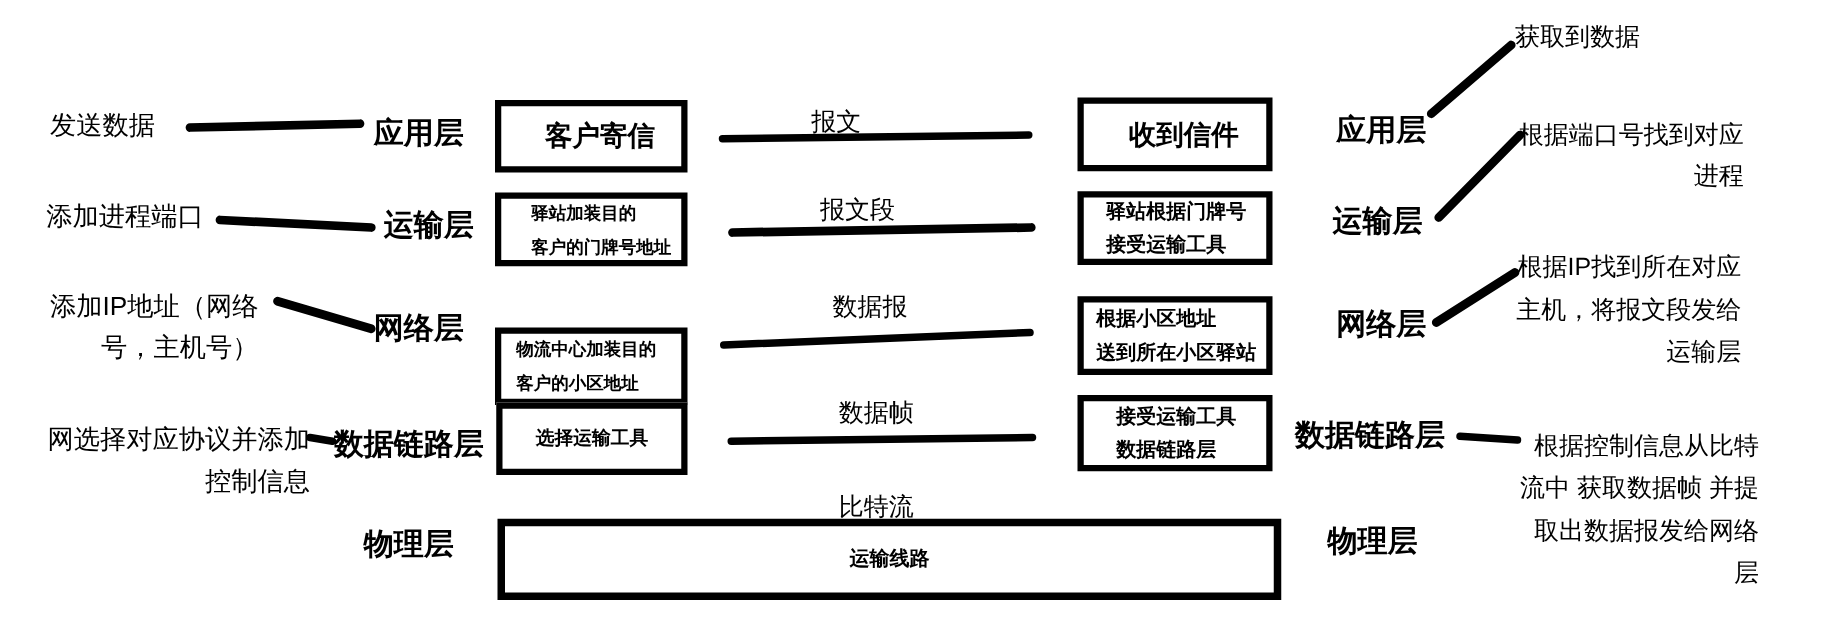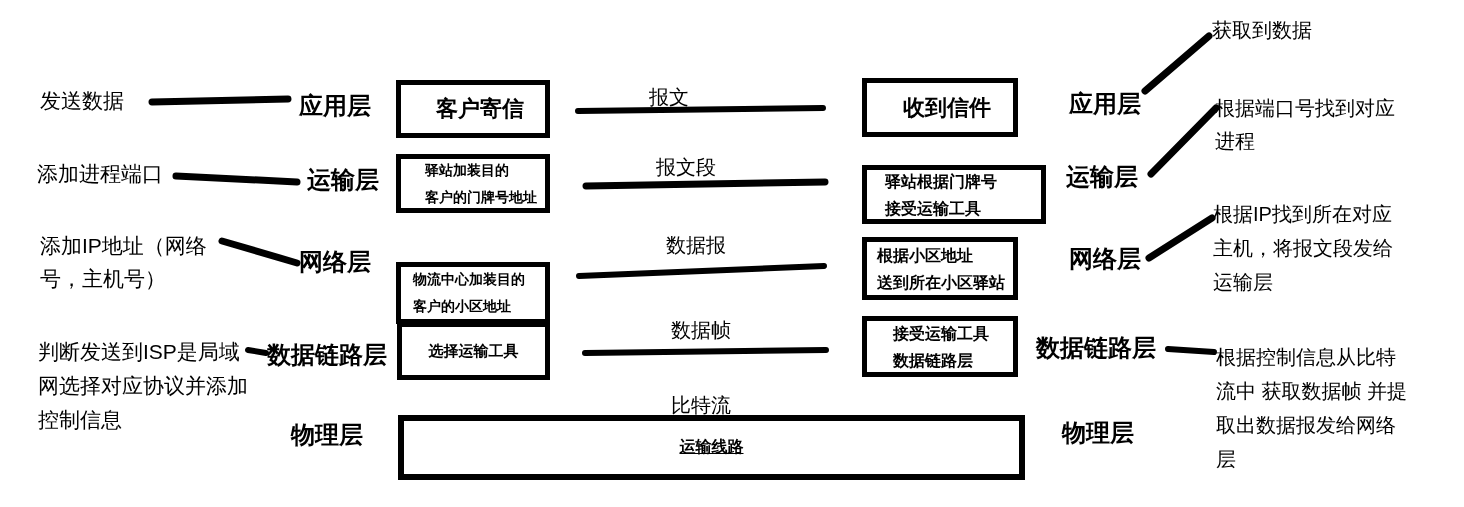--- a/index.html
+++ b/index.html
@@ -18,21 +18,21 @@
     left: 0; top: 0;
     width: 1464px; height: 507px;
     pointer-events: none;
   }
   .ann {
     position: absolute;
     font-size: 21px;
     line-height: 33px;
     white-space: nowrap;
   }
-  .ann div { white-space: nowrap; }
+  .ann div { white-space: nowrap; text-align: right; }
   .layer {
     position: absolute;
     font-weight: bold;
     font-size: 24px;
     white-space: nowrap;
   }
   .pdu {
     position: absolute;
     font-size: 20px;
     white-space: nowrap;
@@ -93,21 +93,20 @@
     <div>发送数据</div>
   </div>
   <div class="ann" style="left:37px; top:157px;">
     <div>添加进程端口</div>
   </div>
   <div class="ann" style="left:40px; top:229px;">
     <div>添加IP地址（网络</div>
     <div>号，主机号）</div>
   </div>
   <div class="ann" style="left:38px; top:335px; line-height:34px;">
-    <div>判断发送到ISP是局域</div>
     <div>网选择对应协议并添加</div>
     <div>控制信息</div>
   </div>
 
   <div class="layer" style="left:299px; top:90px;">应用层</div>
   <div class="layer" style="left:307px; top:164px;">运输层</div>
   <div class="layer" style="left:299px; top:246px;">网络层</div>
   <div class="layer" style="left:267px; top:339px;">数据链路层</div>
   <div class="layer" style="left:291px; top:419px;">物理层</div>
 
@@ -128,21 +127,21 @@
 
   <div class="pdu" style="left:649px; top:84px;">报文</div>
   <div class="pdu" style="left:656px; top:154px;">报文段</div>
   <div class="pdu" style="left:666px; top:232px;">数据报</div>
   <div class="pdu" style="left:671px; top:317px;">数据帧</div>
   <div class="pdu" style="left:671px; top:392px;">比特流</div>
 
   <div class="nbox single big" style="left:862px; top:78px; width:156px; height:59px;">
     <div class="bl">收到信件</div>
   </div>
-  <div class="nbox small-r" style="left:862px; top:153px; width:184px; height:59px; padding-left:18px;margin-top:12px;">
+  <div class="nbox small-r" style="left:862px; top:153px; width:156px; height:59px; padding-left:18px;">
     <div class="bl">驿站根据门牌号</div>
     <div class="bl">接受运输工具</div>
   </div>
   <div class="nbox small-r" style="left:862px; top:237px; width:156px; height:63px; padding-left:10px;">
     <div class="bl">根据小区地址</div>
     <div class="bl">送到所在小区驿站</div>
   </div>
   <div class="nbox small-r" style="left:862px; top:316px; width:156px; height:61px; padding-left:26px;">
     <div class="bl">接受运输工具</div>
     <div class="bl">数据链路层</div>
@@ -166,17 +165,17 @@
     <div>主机，将报文段发给</div>
     <div>运输层</div>
   </div>
   <div class="ann" style="left:1216px; top:340px; font-size:20px; line-height:34px;">
     <div>根据控制信息从比特</div>
     <div>流中 获取数据帧 并提</div>
     <div>取出数据报发给网络</div>
     <div>层</div>
   </div>
 
-  <div class="physbox" style="left:398px; top:415px; width:627px; height:65px;text-decoration:underline;">
+  <div class="physbox" style="left:398px; top:415px; width:627px; height:65px;">
     <div class="bl">运输线路</div>
   </div>
 
 </div>
 
 </body></html>

